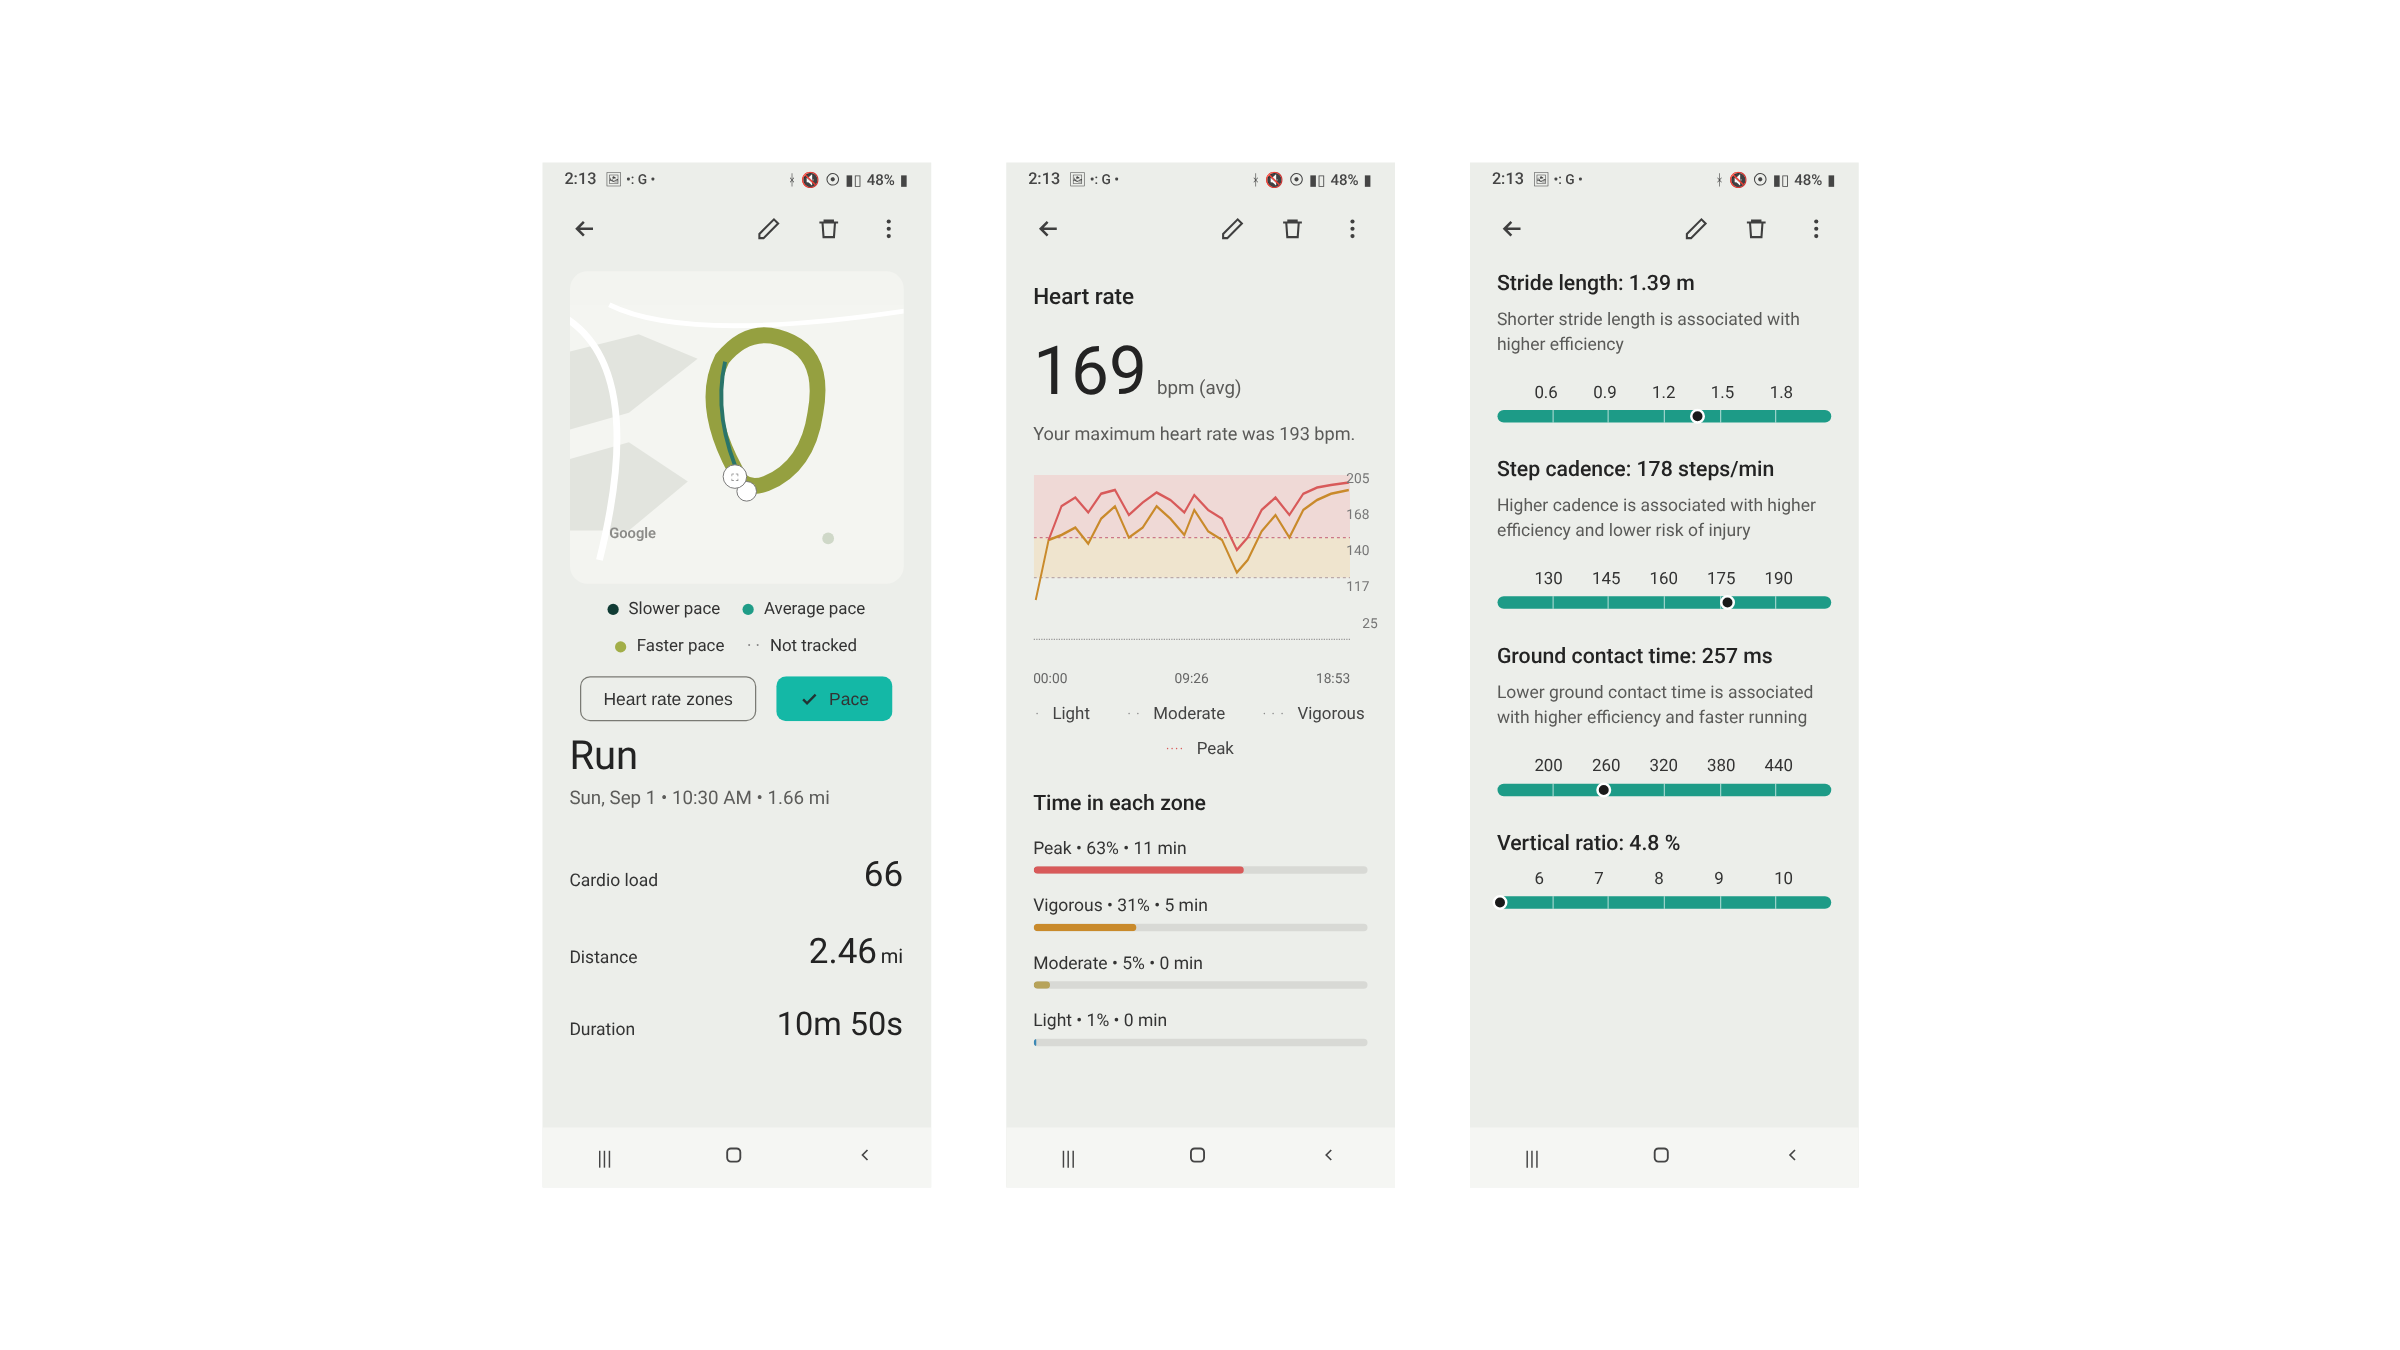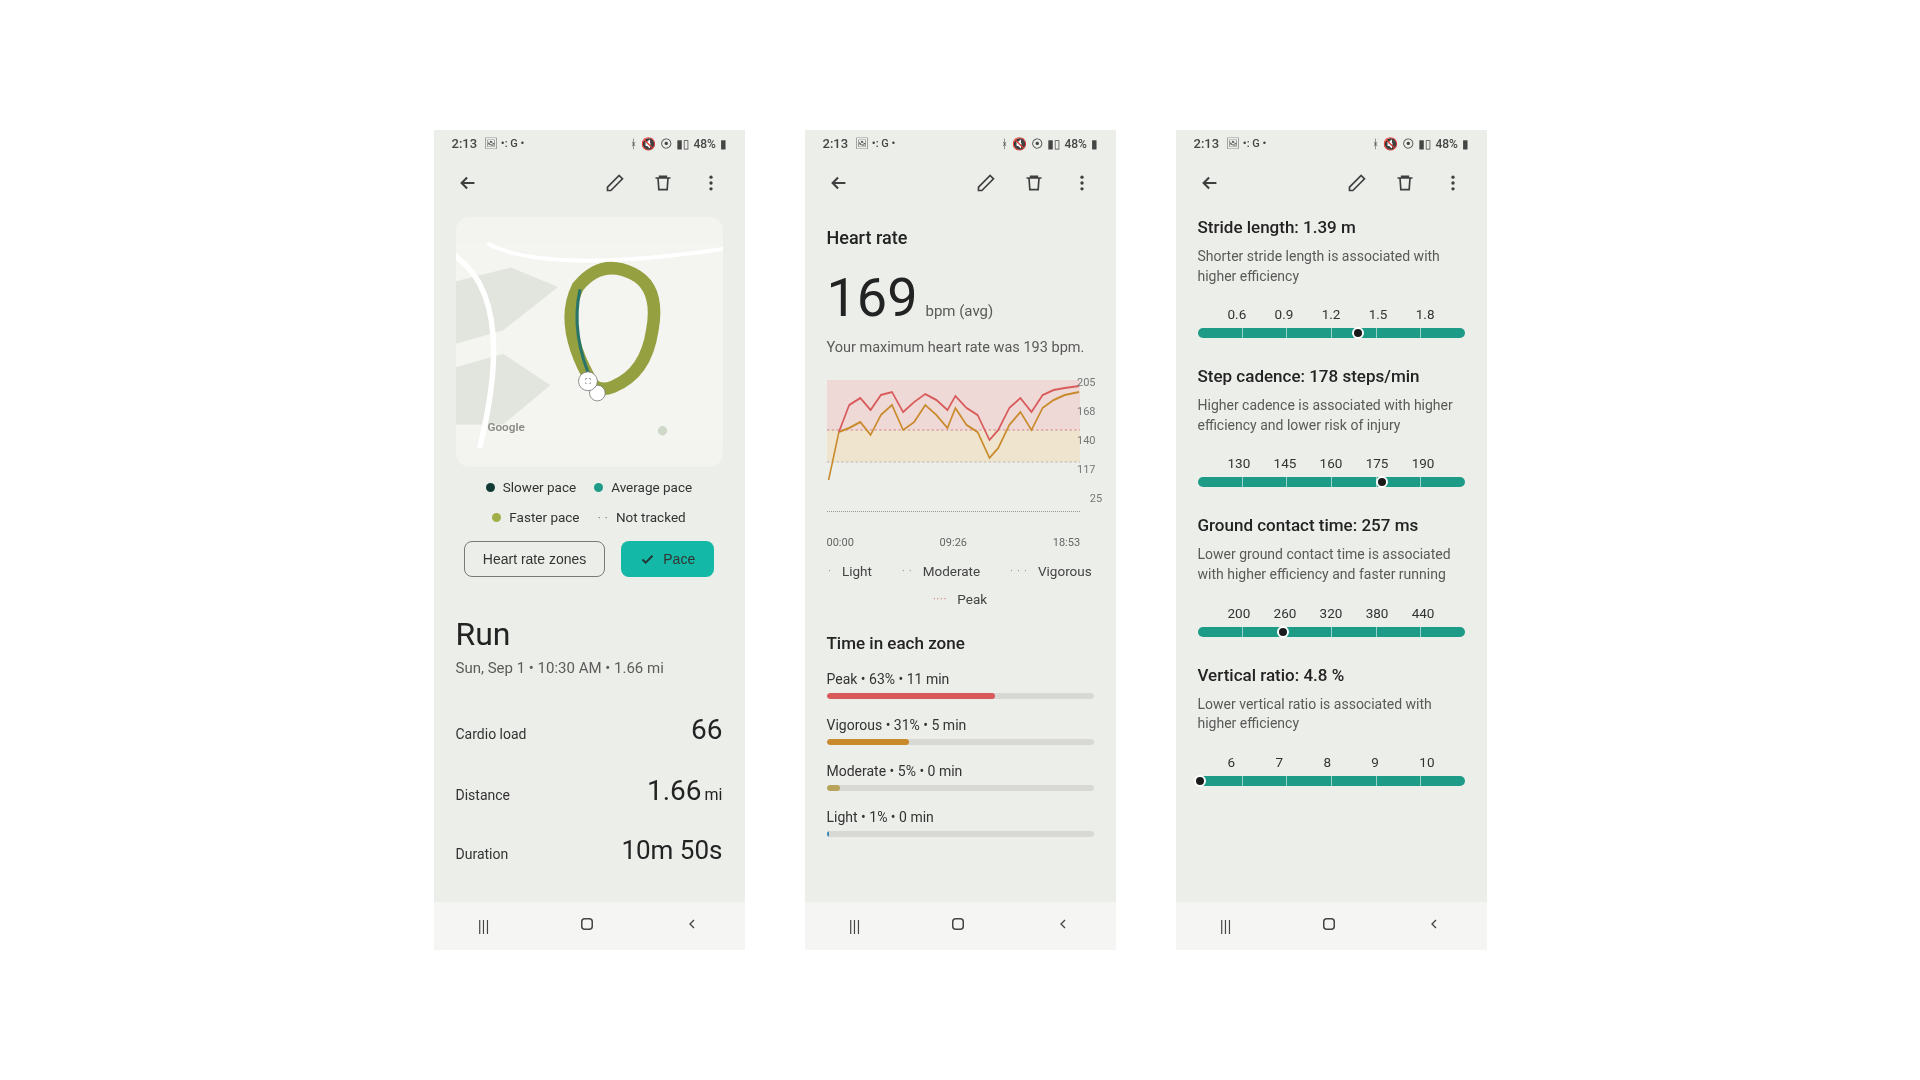--- a/index.html
+++ b/index.html
@@ -66,21 +66,21 @@
     margin-bottom: 12px;
   }
   .map svg { width: 100%; height: 100%; }
   .legend {
     display: flex; flex-wrap: wrap; justify-content: center;
     gap: 14px 18px; font-size: 13.5px; color: #333;
     margin-bottom: 16px;
   }
   .legend-item { display: flex; align-items: center; gap: 8px; }
   .dot { width: 9px; height: 9px; border-radius: 50%; }
-  .toggle-row { display: flex; justify-content: center; gap: 16px; margin-bottom: 38px; }
+  .toggle-row { display: flex; justify-content: center; gap: 16px; margin-bottom: 8px; }
   .chip {
     padding: 9px 18px;
     border-radius: 8px;
     font-size: 14px;
     border: 1px solid #7a7a74;
     background: transparent;
     color: #333;
     display: flex; align-items: center; gap: 8px;
   }
   .chip.active { background: #14b8a6; border-color: transparent; }
@@ -215,21 +215,21 @@
 
     <div class="title">Run</div>
     <div class="subtitle">Sun, Sep 1 • 10:30 AM • 1.66 mi</div>
 
     <div class="metric-row">
       <span class="metric-label">Cardio load</span>
       <span class="metric-value">66</span>
     </div>
     <div class="metric-row">
       <span class="metric-label">Distance</span>
-      <span><span class="metric-value">1.66</span><span class="metric-unit">mi</span></span>
+      <span><span class="metric-value">2.46</span><span class="metric-unit">mi</span></span>
     </div>
     <div class="metric-row">
       <span class="metric-label">Duration</span>
       <span class="metric-value" style="font-size:26px">10m 50s</span>
     </div>
   </div>
 
   <div class="nav-bar">
     <span class="nav-item">|||</span>
     <span class="nav-item"><svg width="18" height="18" viewBox="0 0 24 24" fill="none" stroke="#454545" stroke-width="2">
@@ -471,21 +471,20 @@
           <div class="tick" style="left: 33.3333%;"></div>
           <div class="tick" style="left: 50%;"></div>
           <div class="tick" style="left: 66.6667%;"></div>
           <div class="tick" style="left: 83.3333%;"></div>
           <div class="marker" style="left: 32%;"></div>
         </div>
     </div>
 
     <div class="kpi-block">
       <div class="kpi-title">Vertical ratio: 4.8 %</div>
-      <div class="kpi-desc">Lower vertical ratio is associated with higher efficiency</div>
       <div class="gauge-labels">
           <span>6</span>
           <span>7</span>
           <span>8</span>
           <span>9</span>
           <span>10</span>
         </div>
       <div class="gauge">
           <div class="tick" style="left: 16.6667%;"></div>
           <div class="tick" style="left: 33.3333%;"></div>

